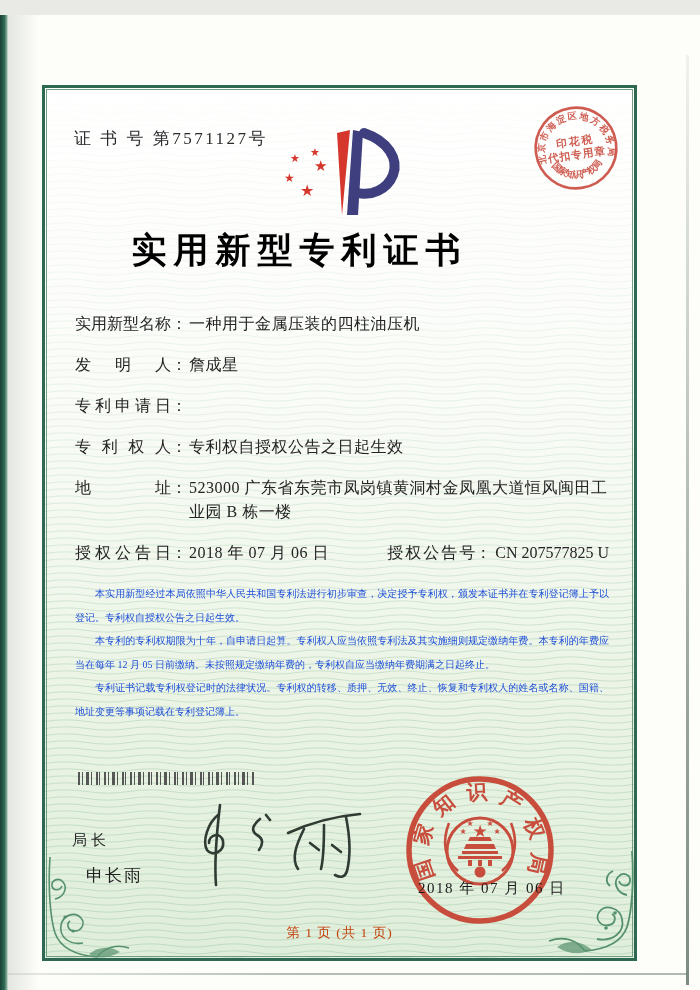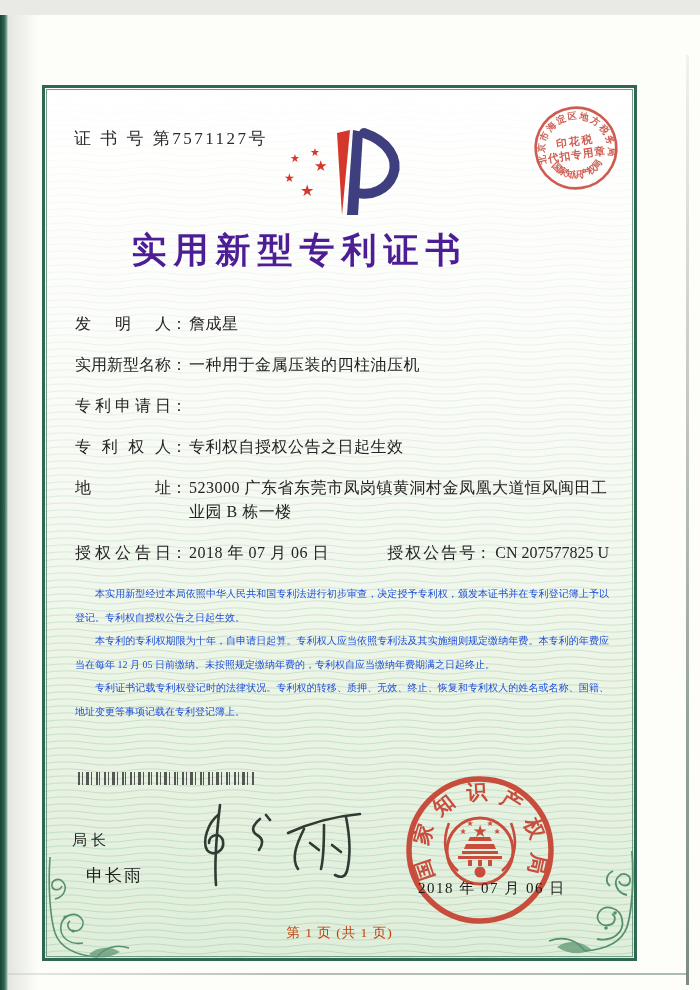--- a/index.html
+++ b/index.html
@@ -27,21 +27,21 @@
   .guilloche { position:absolute; inset:0; width:100%; height:100%; }
   .wash { position:absolute; inset:0;
     background:linear-gradient(180deg,rgba(255,255,255,.95) 0%,rgba(255,255,255,.55) 35%,rgba(255,255,255,.1) 65%,rgba(255,255,255,0)); }
 
   .certno { position:absolute; left:74px; top:112px; font-size:17px; letter-spacing:2.5px; color:#2b2b2b; }
 
   .logo { position:absolute; left:283px; top:102px; width:124px; height:110px; }
   .logo .star { position:absolute; color:#d6372d; line-height:1; font-family:"DejaVu Sans",sans-serif; }
 
   .title { position:absolute; left:42px; top:212px; width:515px; text-align:center;
-    font-size:35px; font-weight:bold; letter-spacing:7px; color:#4c1d95; }
+    font-size:35px; font-weight:bold; letter-spacing:7px; color:#000000; }
 
   .fields { position:absolute; left:75px; top:297px; width:536px; font-size:16px; color:#242424; }
   .frow { display:flex; margin-bottom:17px; line-height:24px; }
   .flabel { flex:0 0 114px; white-space:nowrap; }
   .lt { display:inline-block; width:96px; text-align:justify; text-align-last:justify; }
   .lt2 { display:inline-block; width:88px; text-align:justify; text-align-last:justify; }
   .fvalue { flex:1; letter-spacing:.5px; }
   .grant-right { margin-left:auto; white-space:nowrap; padding-right:2px; }
 
   .paras { position:absolute; left:75px; top:567px; width:534px;
@@ -133,26 +133,26 @@
     <span class="star" style="left:27px;top:30px;font-size:11px;">★</span>
     <span class="star" style="left:1px;top:55px;font-size:12px;">★</span>
     <span class="star" style="left:31px;top:42px;font-size:15px;">★</span>
     <span class="star" style="left:17px;top:66px;font-size:16px;">★</span>
   </div>
 
   <div class="title">实用新型专利证书</div>
 
   <div class="fields">
     <div class="frow">
+      <span class="flabel"><span class="lt">实用新型名称</span><span>：</span></span>
+      <span class="fvalue">一种用于金属压装的四柱油压机</span>
+    </div>
+    <div class="frow">
       <span class="flabel"><span class="lt">发明人</span><span>：</span></span>
       <span class="fvalue">詹成星</span>
-    </div>
-    <div class="frow">
-      <span class="flabel"><span class="lt">实用新型名称</span><span>：</span></span>
-      <span class="fvalue">一种用于金属压装的四柱油压机</span>
     </div>
     <div class="frow">
       <span class="flabel"><span class="lt">专利申请日</span><span>：</span></span>
     </div>
     <div class="frow">
       <span class="flabel"><span class="lt">专利权人</span><span>：</span></span>
       <span class="fvalue">专利权自授权公告之日起生效</span>
     </div>
     <div class="frow">
       <span class="flabel"><span class="lt">地址</span><span>：</span></span>

